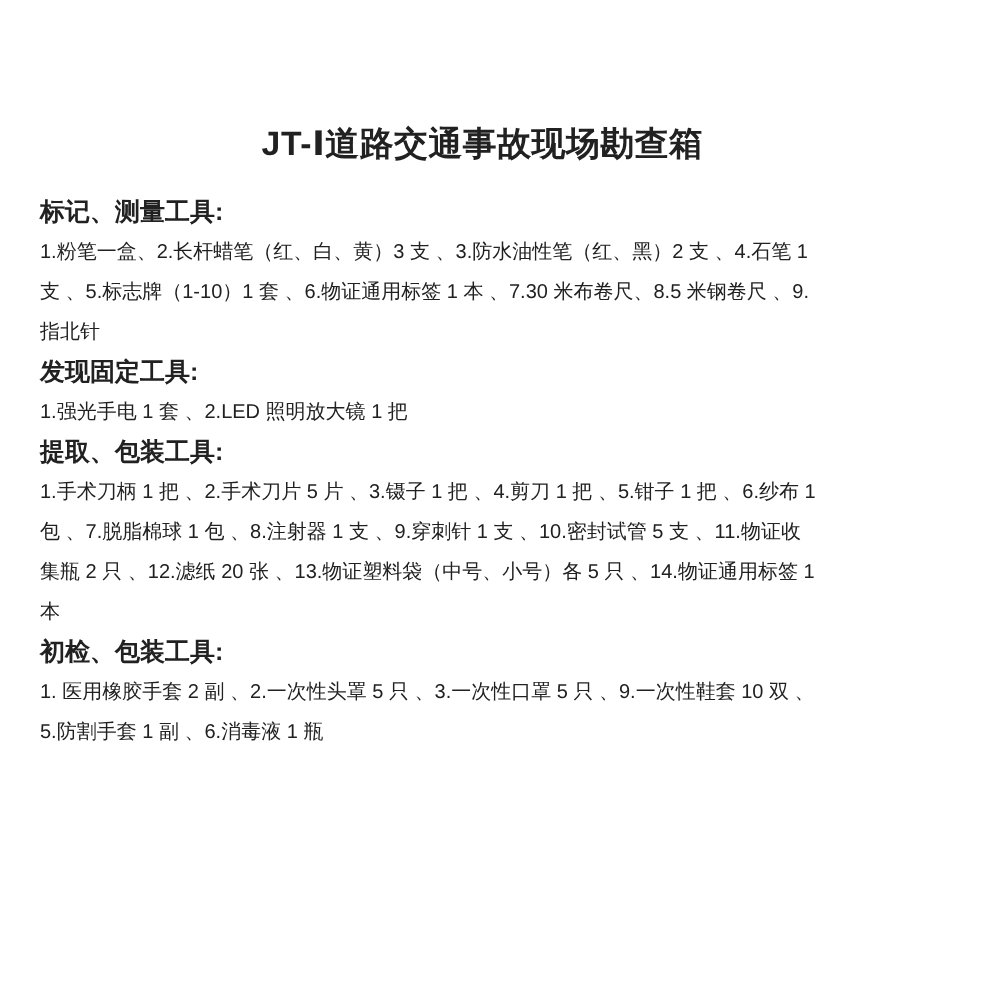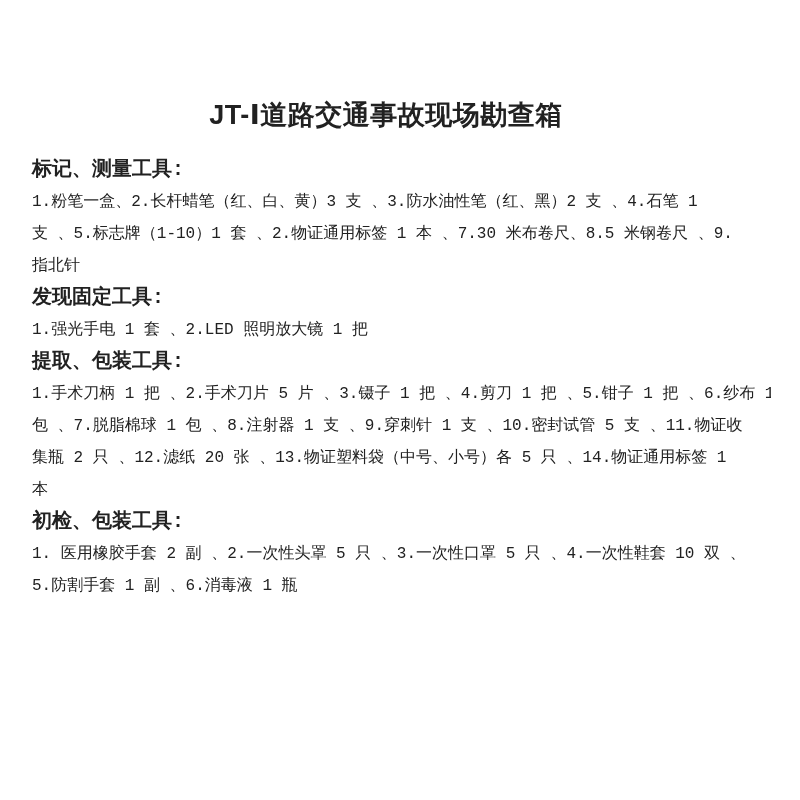--- a/index.html
+++ b/index.html
@@ -33,51 +33,51 @@
     font-weight: 700;
     line-height: 32px;
     white-space: pre;
   }
   .line {
     font-size: 16px;
     font-weight: 400;
     line-height: 32px;
     white-space: pre;
   }
-  section { margin: 0; padding: 0; font-family: Liberation Mono, monospace; }
+  section { margin: 0; padding: 0; }
 </style>
 </head>
 <body>
 
 <div class="page">
   <div class="doc">
 
     <h1 class="title">JT-Ⅰ道路交通事故现场勘查箱</h1>
 
     <section>
       <div class="heading">标记、测量工具:</div>
       <div class="line">1.粉笔一盒、2.长杆蜡笔（红、白、黄）3 支 、3.防水油性笔（红、黑）2 支 、4.石笔 1</div>
-      <div class="line">支 、5.标志牌（1-10）1 套 、2.物证通用标签 1 本 、7.30 米布卷尺、8.5 米钢卷尺 、9.</div>
+      <div class="line">支 、5.标志牌（1-10）1 套 、6.物证通用标签 1 本 、7.30 米布卷尺、8.5 米钢卷尺 、9.</div>
       <div class="line">指北针</div>
     </section>
 
 
     <section>
       <div class="heading">发现固定工具:</div>
       <div class="line">1.强光手电 1 套 、2.LED 照明放大镜 1 把</div>
     </section>
 
     <section>
       <div class="heading">提取、包装工具:</div>
       <div class="line">1.手术刀柄 1 把 、2.手术刀片 5 片 、3.镊子 1 把 、4.剪刀 1 把 、5.钳子 1 把 、6.纱布 1</div>
       <div class="line">包 、7.脱脂棉球 1 包 、8.注射器 1 支 、9.穿刺针 1 支 、10.密封试管 5 支 、11.物证收</div>
       <div class="line">集瓶 2 只 、12.滤纸 20 张 、13.物证塑料袋（中号、小号）各 5 只 、14.物证通用标签 1</div>
       <div class="line">本</div>
     </section>
 
     <section>
       <div class="heading">初检、包装工具:</div>
-      <div class="line">1. 医用橡胶手套 2 副 、2.一次性头罩 5 只 、3.一次性口罩 5 只 、4.一次性鞋套 10 双 、</div>
+      <div class="line">1. 医用橡胶手套 2 副 、2.一次性头罩 5 只 、3.一次性口罩 5 只 、9.一次性鞋套 10 双 、</div>
       <div class="line">5.防割手套 1 副 、6.消毒液 1 瓶</div>
     </section>
 
   </div>
 </div>
 
 </body></html>

